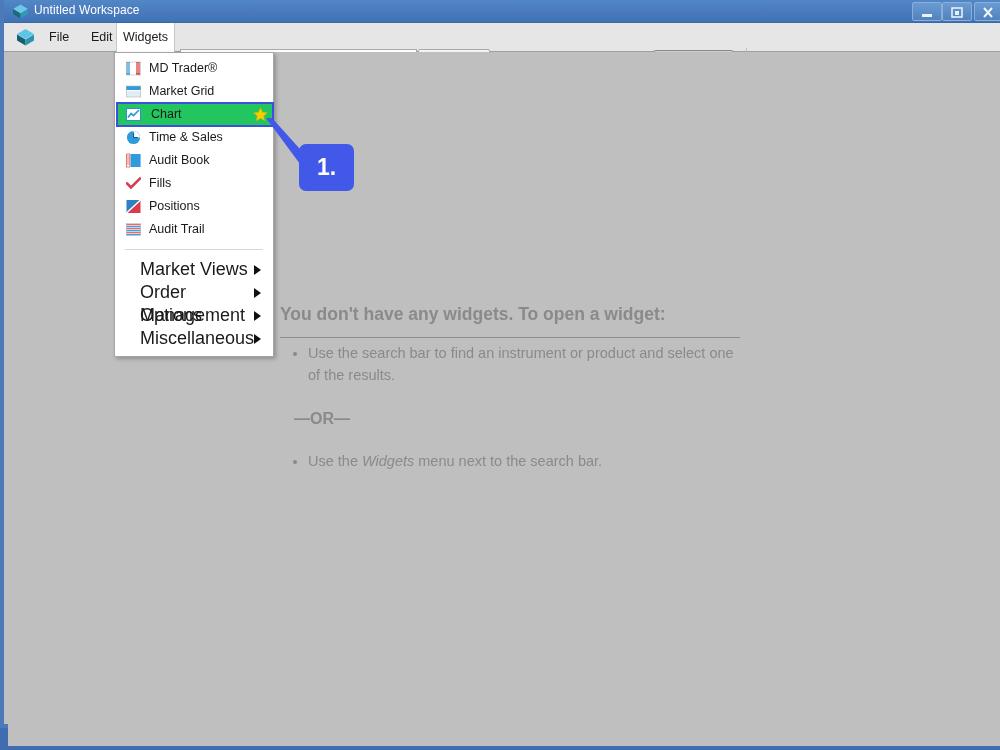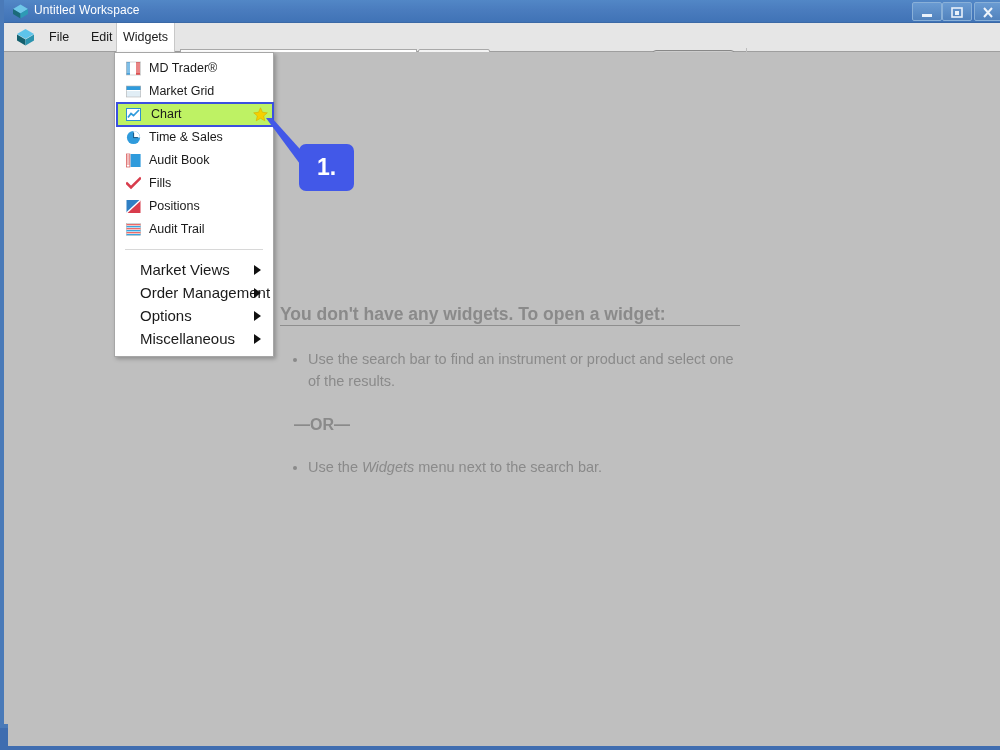--- a/index.html
+++ b/index.html
@@ -222,26 +222,26 @@
     position: absolute;
     left: 272px;
     top: 252px;
     width: 460px;
     color: #8c8c8c;
   }
   #empty-title {
     font-size: 17.5px;
     font-weight: bold;
     color: #8a8a8a;
-    padding-bottom: 0;
+    padding-bottom: 12px;
     border-bottom: 1px solid #8e8e8e;
     white-space: nowrap;
   }
   #empty-list {
-    margin: 22px 0 0 0;
+    margin: 4px 0 0 0;
     padding-left: 28px;
     list-style: disc;
   }
   #empty-list li {
     font-size: 14.5px;
     color: #8a8a8a;
     line-height: 22px;
     margin-bottom: 6px;
   }
   .or-line {
@@ -275,21 +275,21 @@
     box-sizing: border-box;
   }
   .mi .mi-icon {
     position: absolute;
     left: 11px;
     top: 4px;
     width: 15px;
     height: 15px;
   }
   .mi.selected {
-    background: #bef264;
+    background: #22c55e;
     outline: 2px solid #3b50df;
     outline-offset: -1px;
     margin: 0 2px;
     width: 156px;
   }
   .mi.selected .mi-icon { left: 9px; }
   .mi.selected .mi-label { margin-left: 0; }
   #star-icon {
     position: absolute;
     right: 5px;
@@ -298,21 +298,21 @@
   .menu-sep {
     height: 1px;
     background: #d8d8d8;
     margin: 8px 10px 8px 10px;
   }
   .mi-sub {
     position: relative;
     height: 23px;
     line-height: 23px;
     padding-left: 25px;
-    font-size: 15px;
+    font-size: 18px;
     color: #1a1a1a;
     cursor: default;
   }
   .sub-arrow {
     position: absolute;
     right: 12px;
     top: 7px;
     width: 0; height: 0;
     border-top: 5px solid transparent;
     border-bottom: 5px solid transparent;

